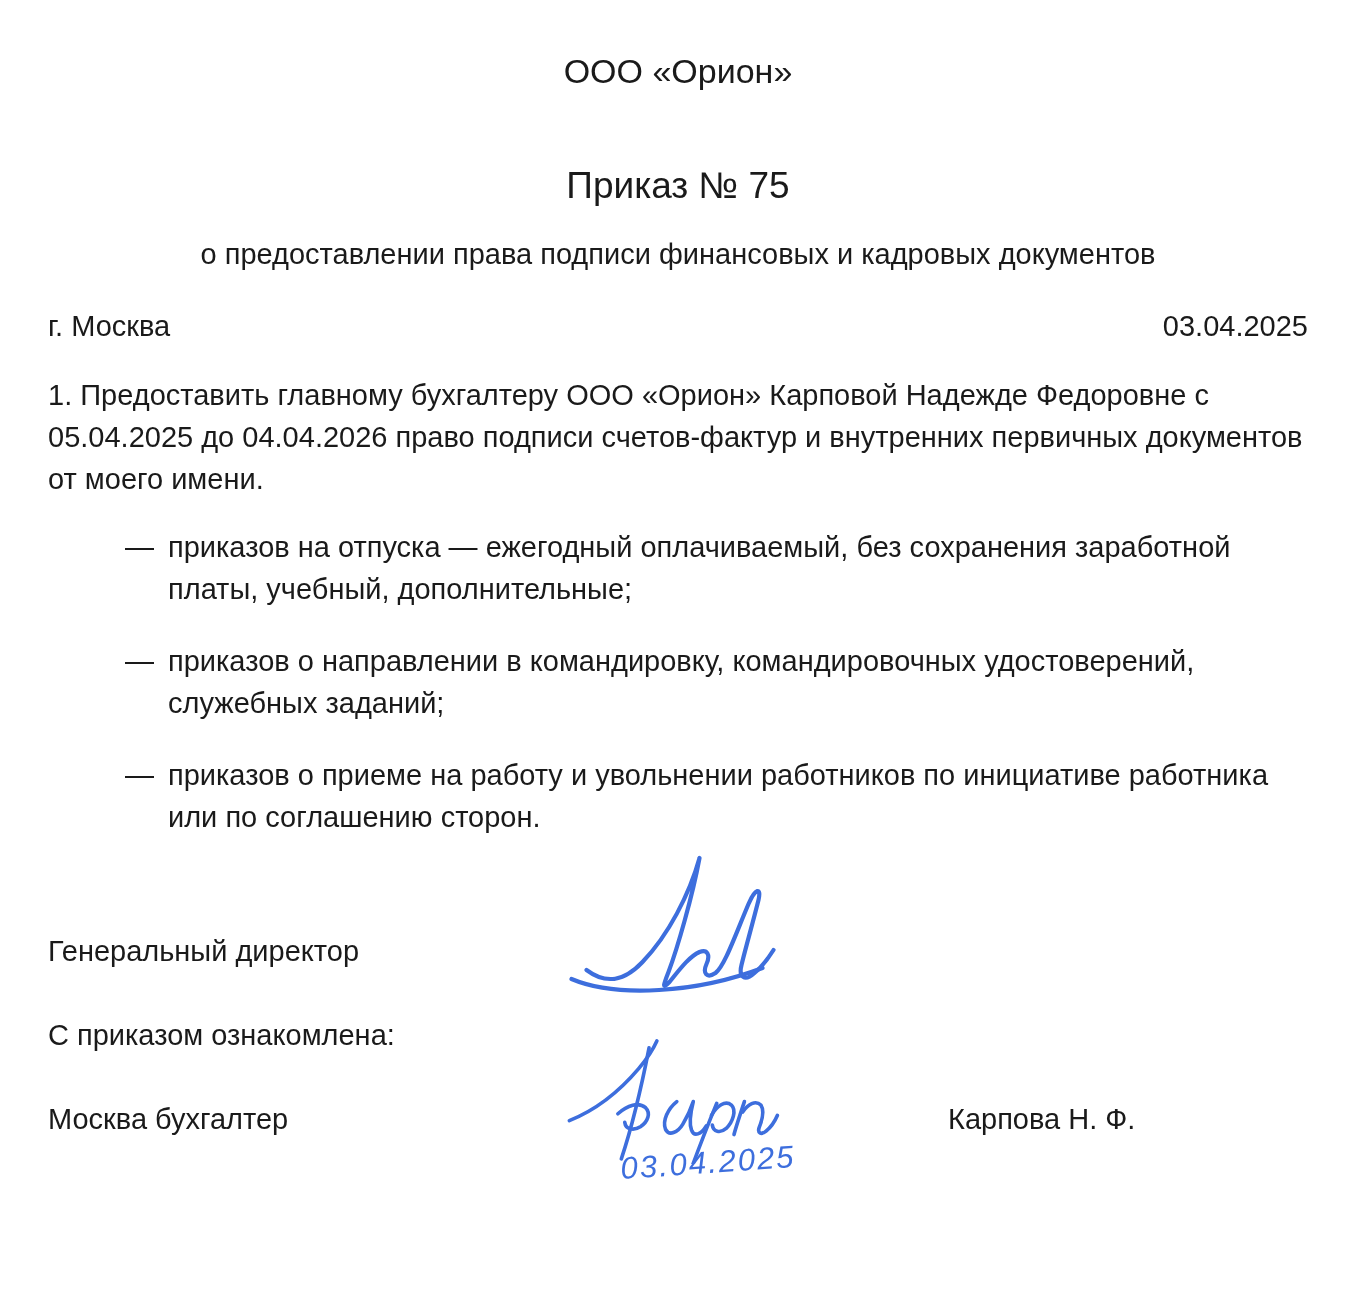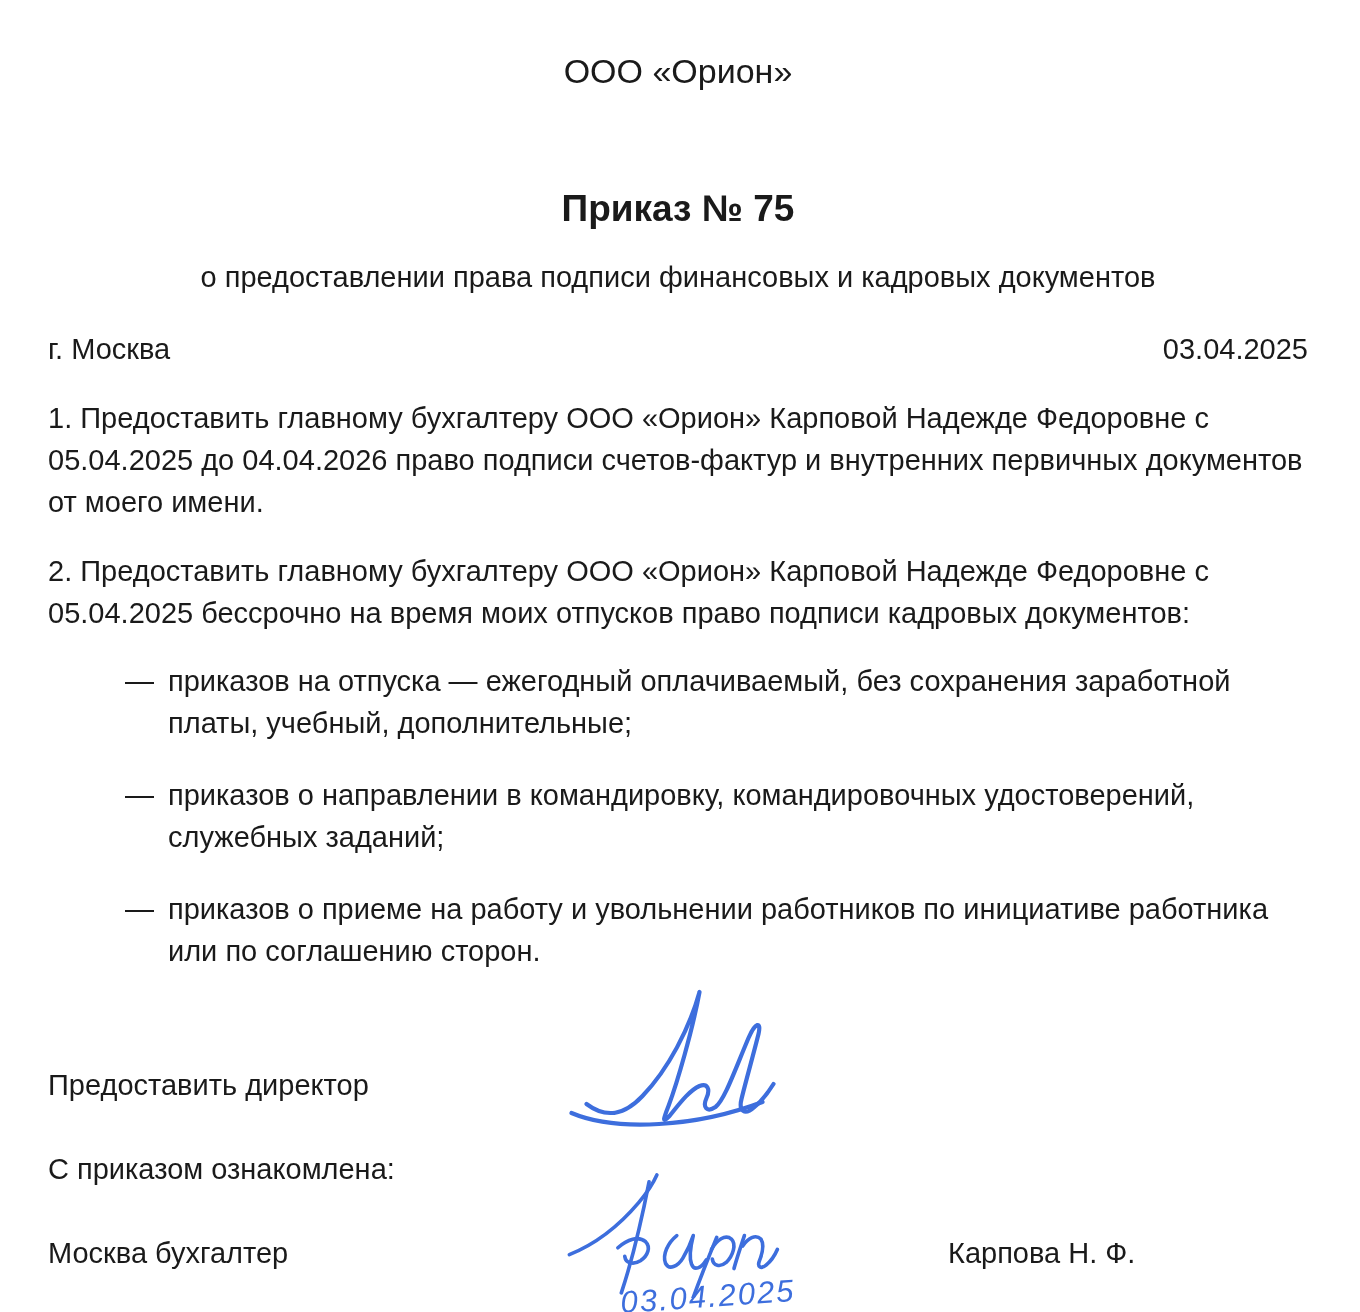--- a/index.html
+++ b/index.html
@@ -16,24 +16,24 @@
     color: #1a1a1a;
     position: relative;
   }
   .center { text-align: center; }
   .company {
     margin-top: 50px;
     font-size: 34px;
     line-height: 42px;
   }
   .order-title {
-    margin-top: 94px;
+    margin-top: 71px;
     font-size: 37px;
     line-height: 46px;
-    font-weight: 700;
+    font-weight: 400;
   }
   .order-subtitle {
     margin-top: 24px;
     font-size: 29px;
     line-height: 42px;
   }
   .meta-row {
     margin-top: 30px;
     display: flex;
     justify-content: space-between;
@@ -119,39 +119,38 @@
 
   <div class="order-subtitle center">о предоставлении права подписи финансовых и кадровых документов</div>
 
   <div class="meta-row">
     <span>г. Москва</span>
     <span>03.04.2025</span>
   </div>
 
   <div class="para">1. Предоставить главному бухгалтеру ООО «Орион» Карповой Надежде Федоровне с 05.04.2025 до 04.04.2026 право подписи счетов-фактур и внутренних первичных документов от моего имени.</div>
 
-  <div class="para">2. Предоставить главному бухгалтеру ООО «Орион» Карповой Надежде Федоровне с 05.04.2025 бессрочно на время моих отпусков право подписи кадровых документов:</div>
 
   <ul class="bullets">
     <li>
       <span class="dash">—</span>
       <span class="bullet-text">приказов на отпуска — ежегодный оплачиваемый, без сохранения заработной платы, учебный, дополнительные;</span>
     </li>
     <li>
       <span class="dash">—</span>
       <span class="bullet-text">приказов о направлении в командировку, командировочных удостоверений, служебных заданий;</span>
     </li>
     <li>
       <span class="dash">—</span>
       <span class="bullet-text">приказов о приеме на работу и увольнении работников по инициативе работника или по соглашению сторон.</span>
     </li>
   </ul>
 
   <div class="sig-row director">
-    <span>Предоставить директор</span>
+    <span>Генеральный директор</span>
     <span class="sig-area">
       <svg class="sig-svg director-ink" viewBox="0 0 230 150" fill="none" stroke="#3d6edd" stroke-width="4.2" stroke-linecap="round" stroke-linejoin="round">
         <path d="M28,118 C48,133 66,129 84,110 C110,83 131,42 141,6 C134,44 119,96 110,120 C105,133 103,138 111,130 C120,119 130,105 141,100 C149,97 152,103 148,112 C144,121 148,127 157,121 C166,114 176,85 190,52 C197,36 203,35 200,48 C194,72 186,100 183,113 C180,125 186,130 196,121 C203,115 210,106 215,98"></path>
         <path d="M13,127 C58,146 138,141 204,116"></path>
       </svg>
     </span>
   </div>
 
   <div class="ack-line">С приказом ознакомлена:</div>
 

